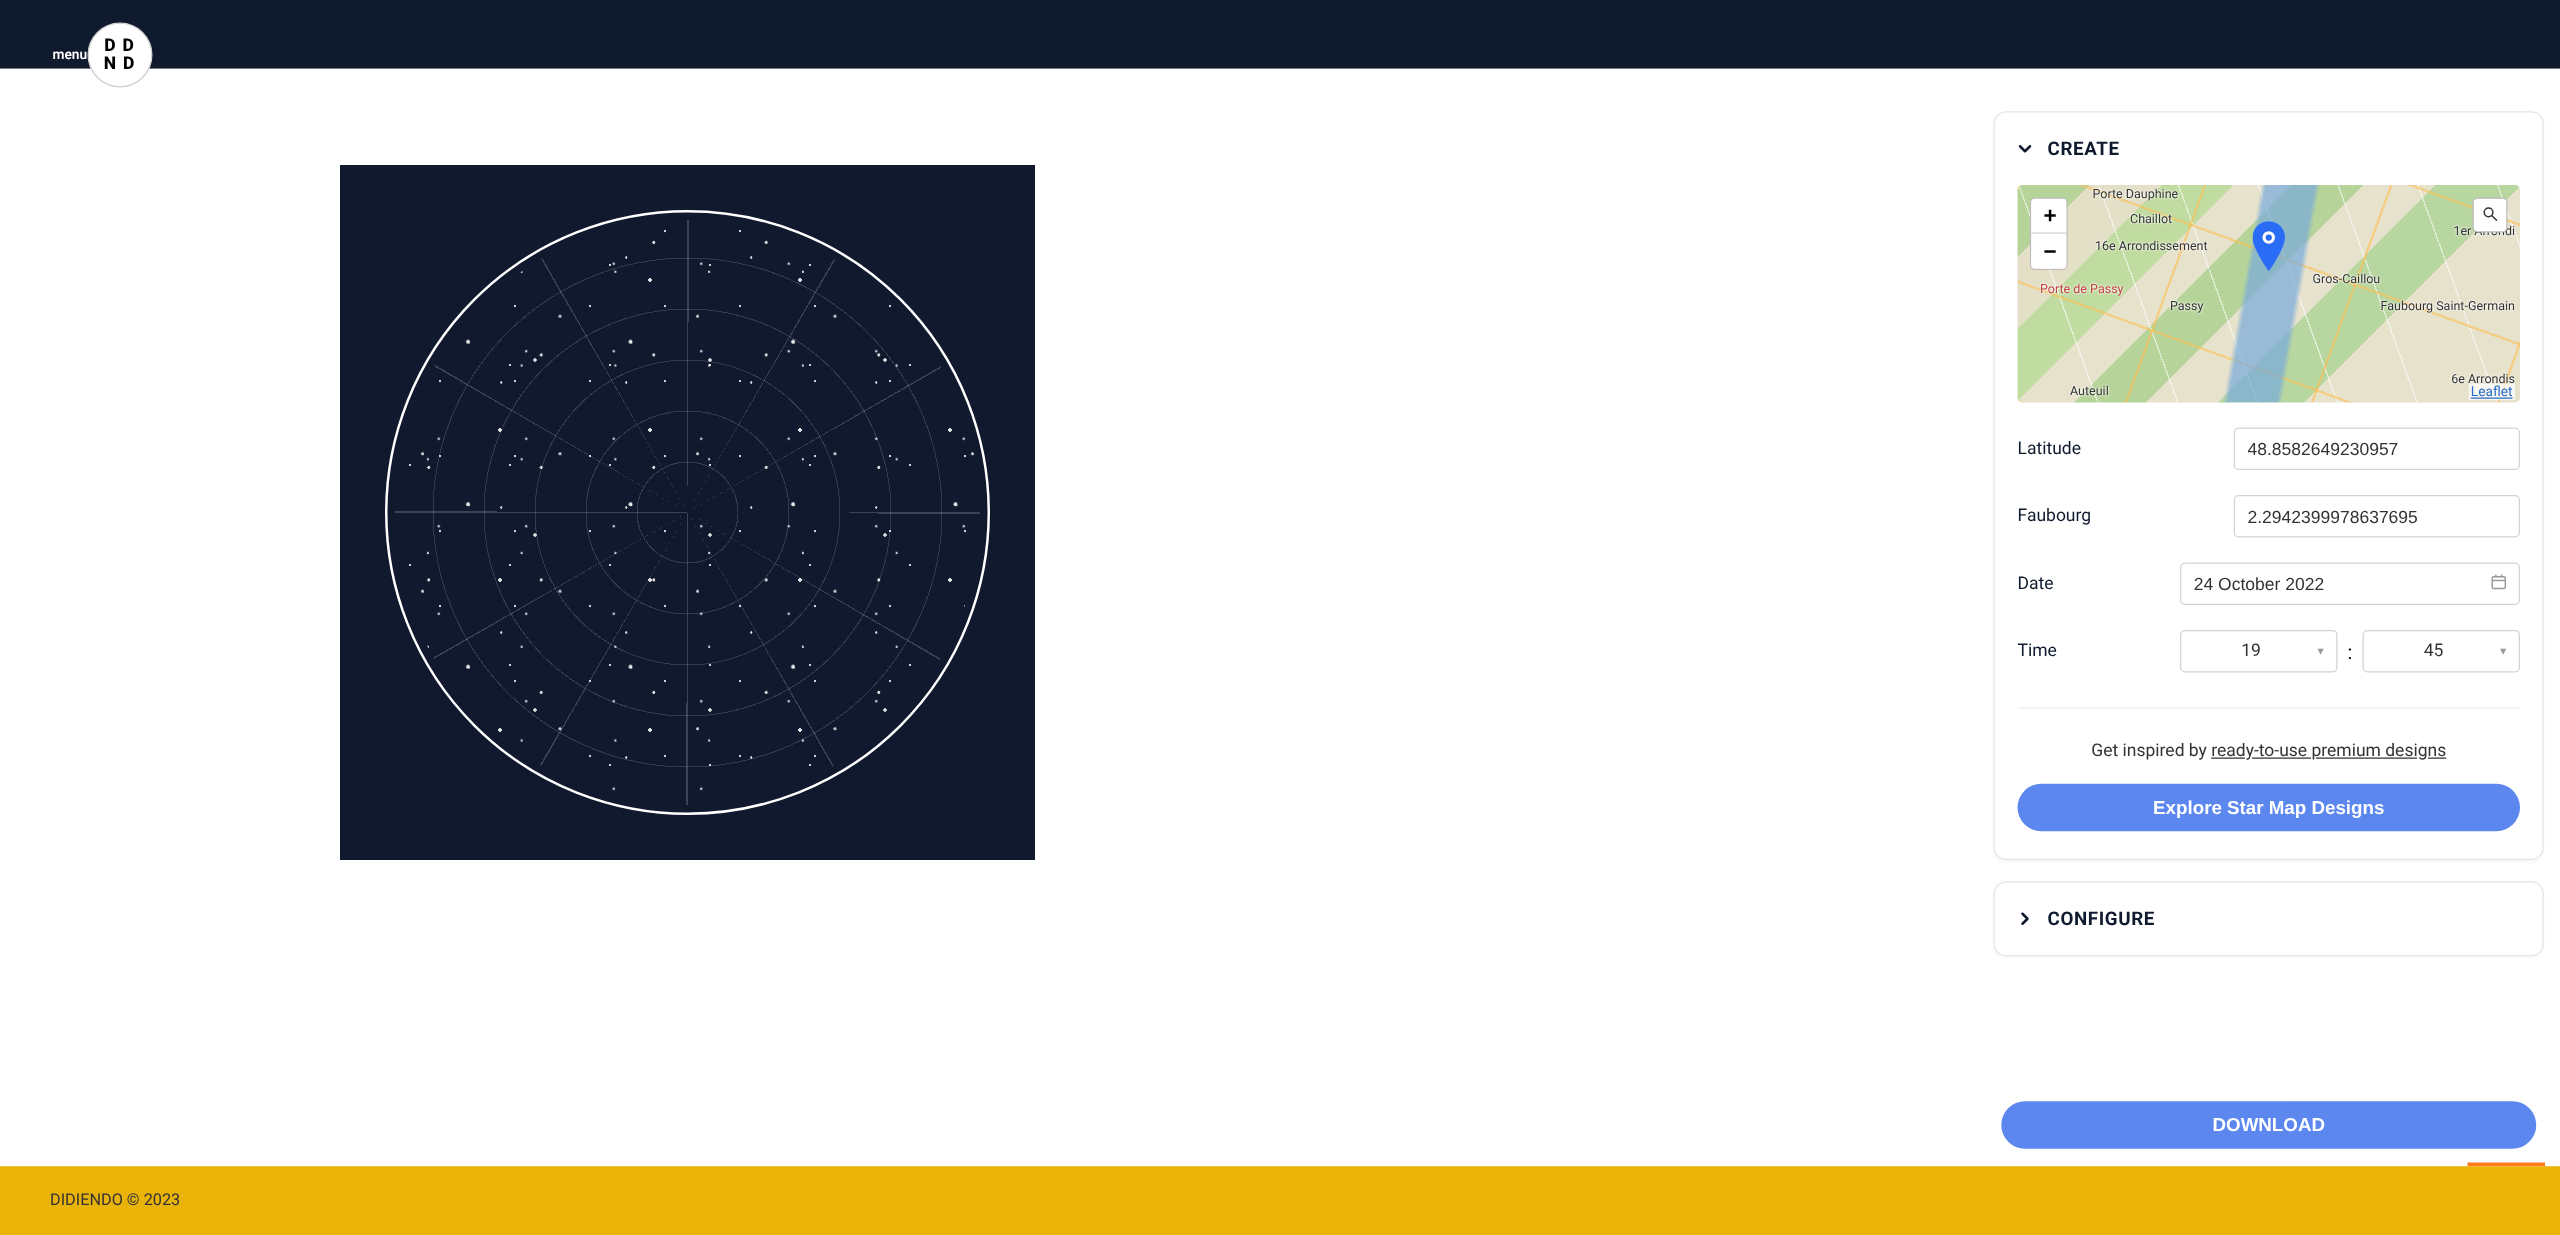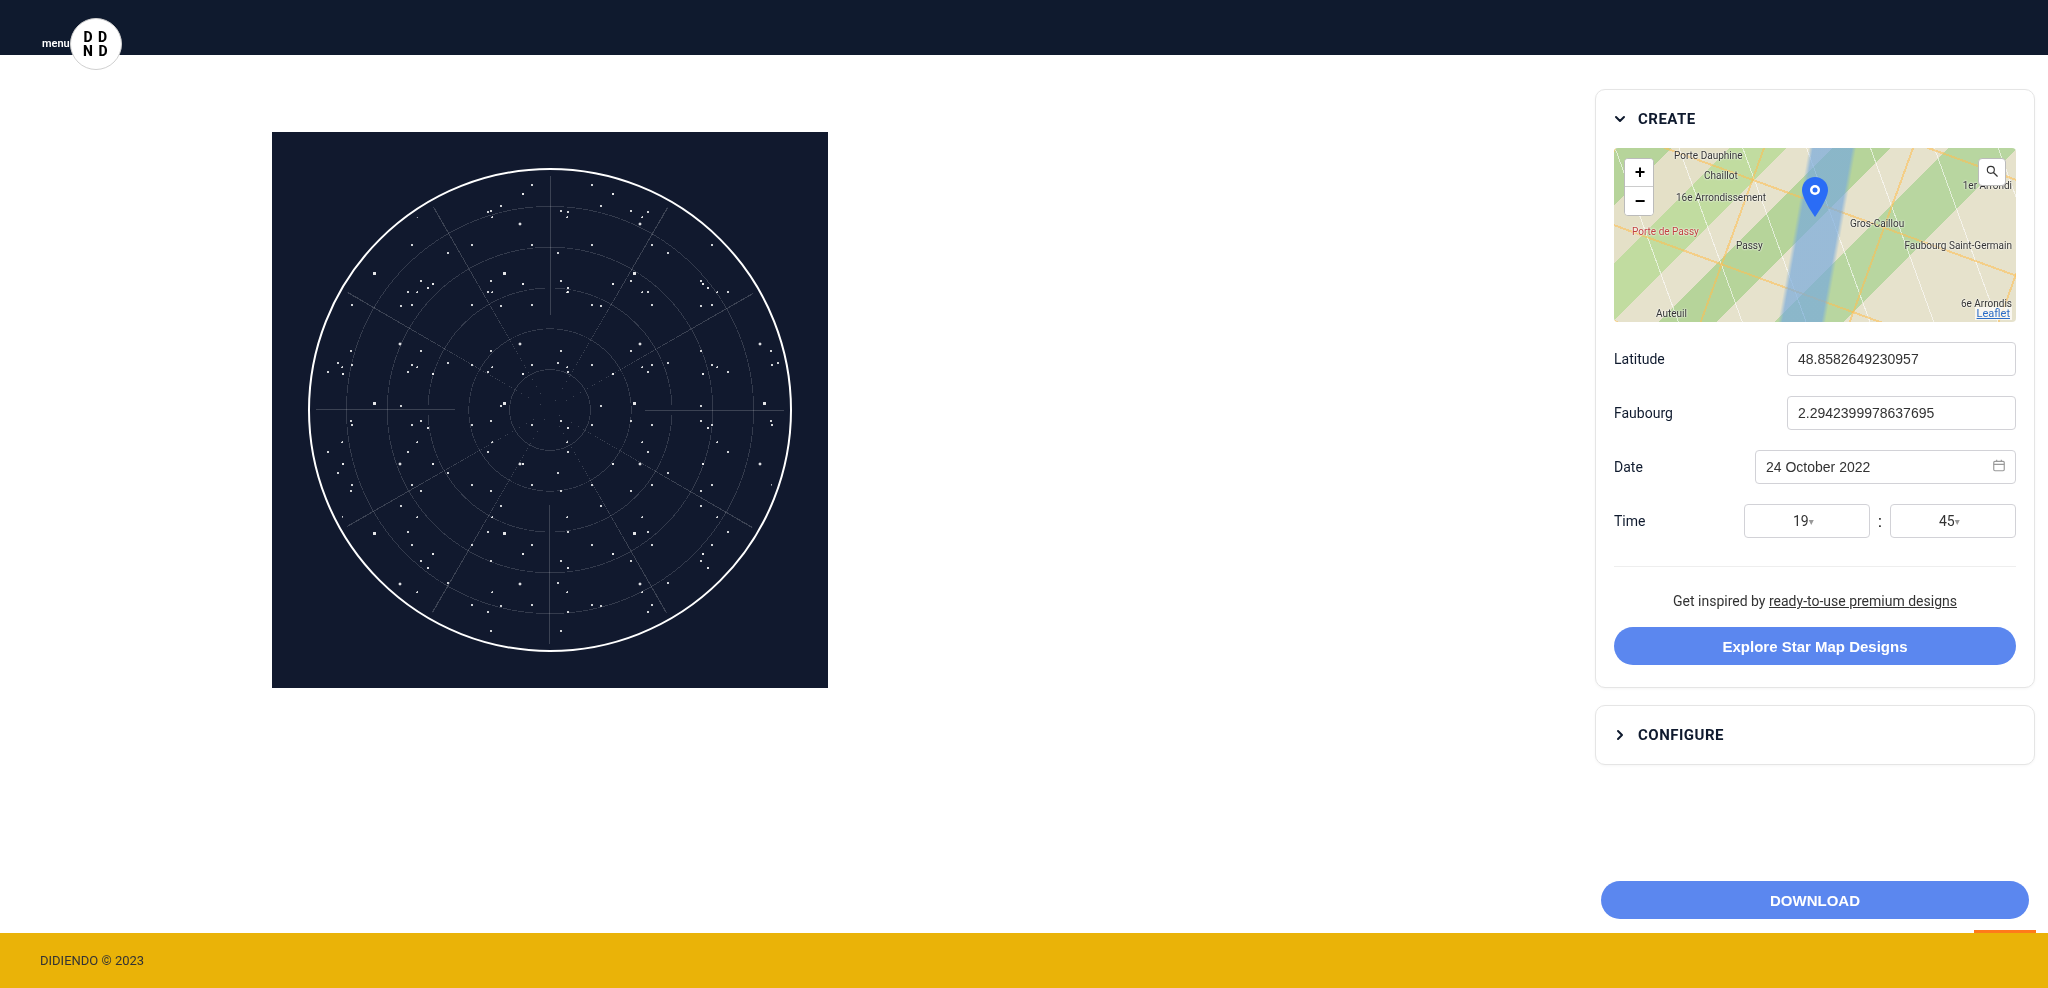--- a/index.html
+++ b/index.html
@@ -205,26 +205,26 @@
   input[type=text], .select {
     width: 100%;
     height: 34px;
     padding: 0 10px;
     border: 1px solid #d2d2d7;
     border-radius: 4px;
     font-size: 14px;
     color: #333;
     background: #fff;
   }
-  .date-wrap { position: relative; flex:1;margin-left:11px;}
+  .date-wrap { position: relative; flex:1;}
   .date-wrap .cal-icon {
     position: absolute; right: 10px; top: 50%; transform: translateY(-50%);
     color: #888;
   }
-  .select { display:flex; align-items:center; cursor:pointer;padding-left:48px; }
+  .select { display:flex; align-items:center; justify-content:space-between; cursor:pointer;padding-left:48px; }
   .select .caret { color:#999; font-size:10px; }
   .time-group { display:flex; align-items:center; gap:6px; flex:1;}
   .time-group .select { flex:1; }
   .colon { padding: 0 2px; }
 
   .inspire {
     margin-top: 28px;
     border-top: 1px solid #eee;
     padding-top: 26px;
     text-align: center;

